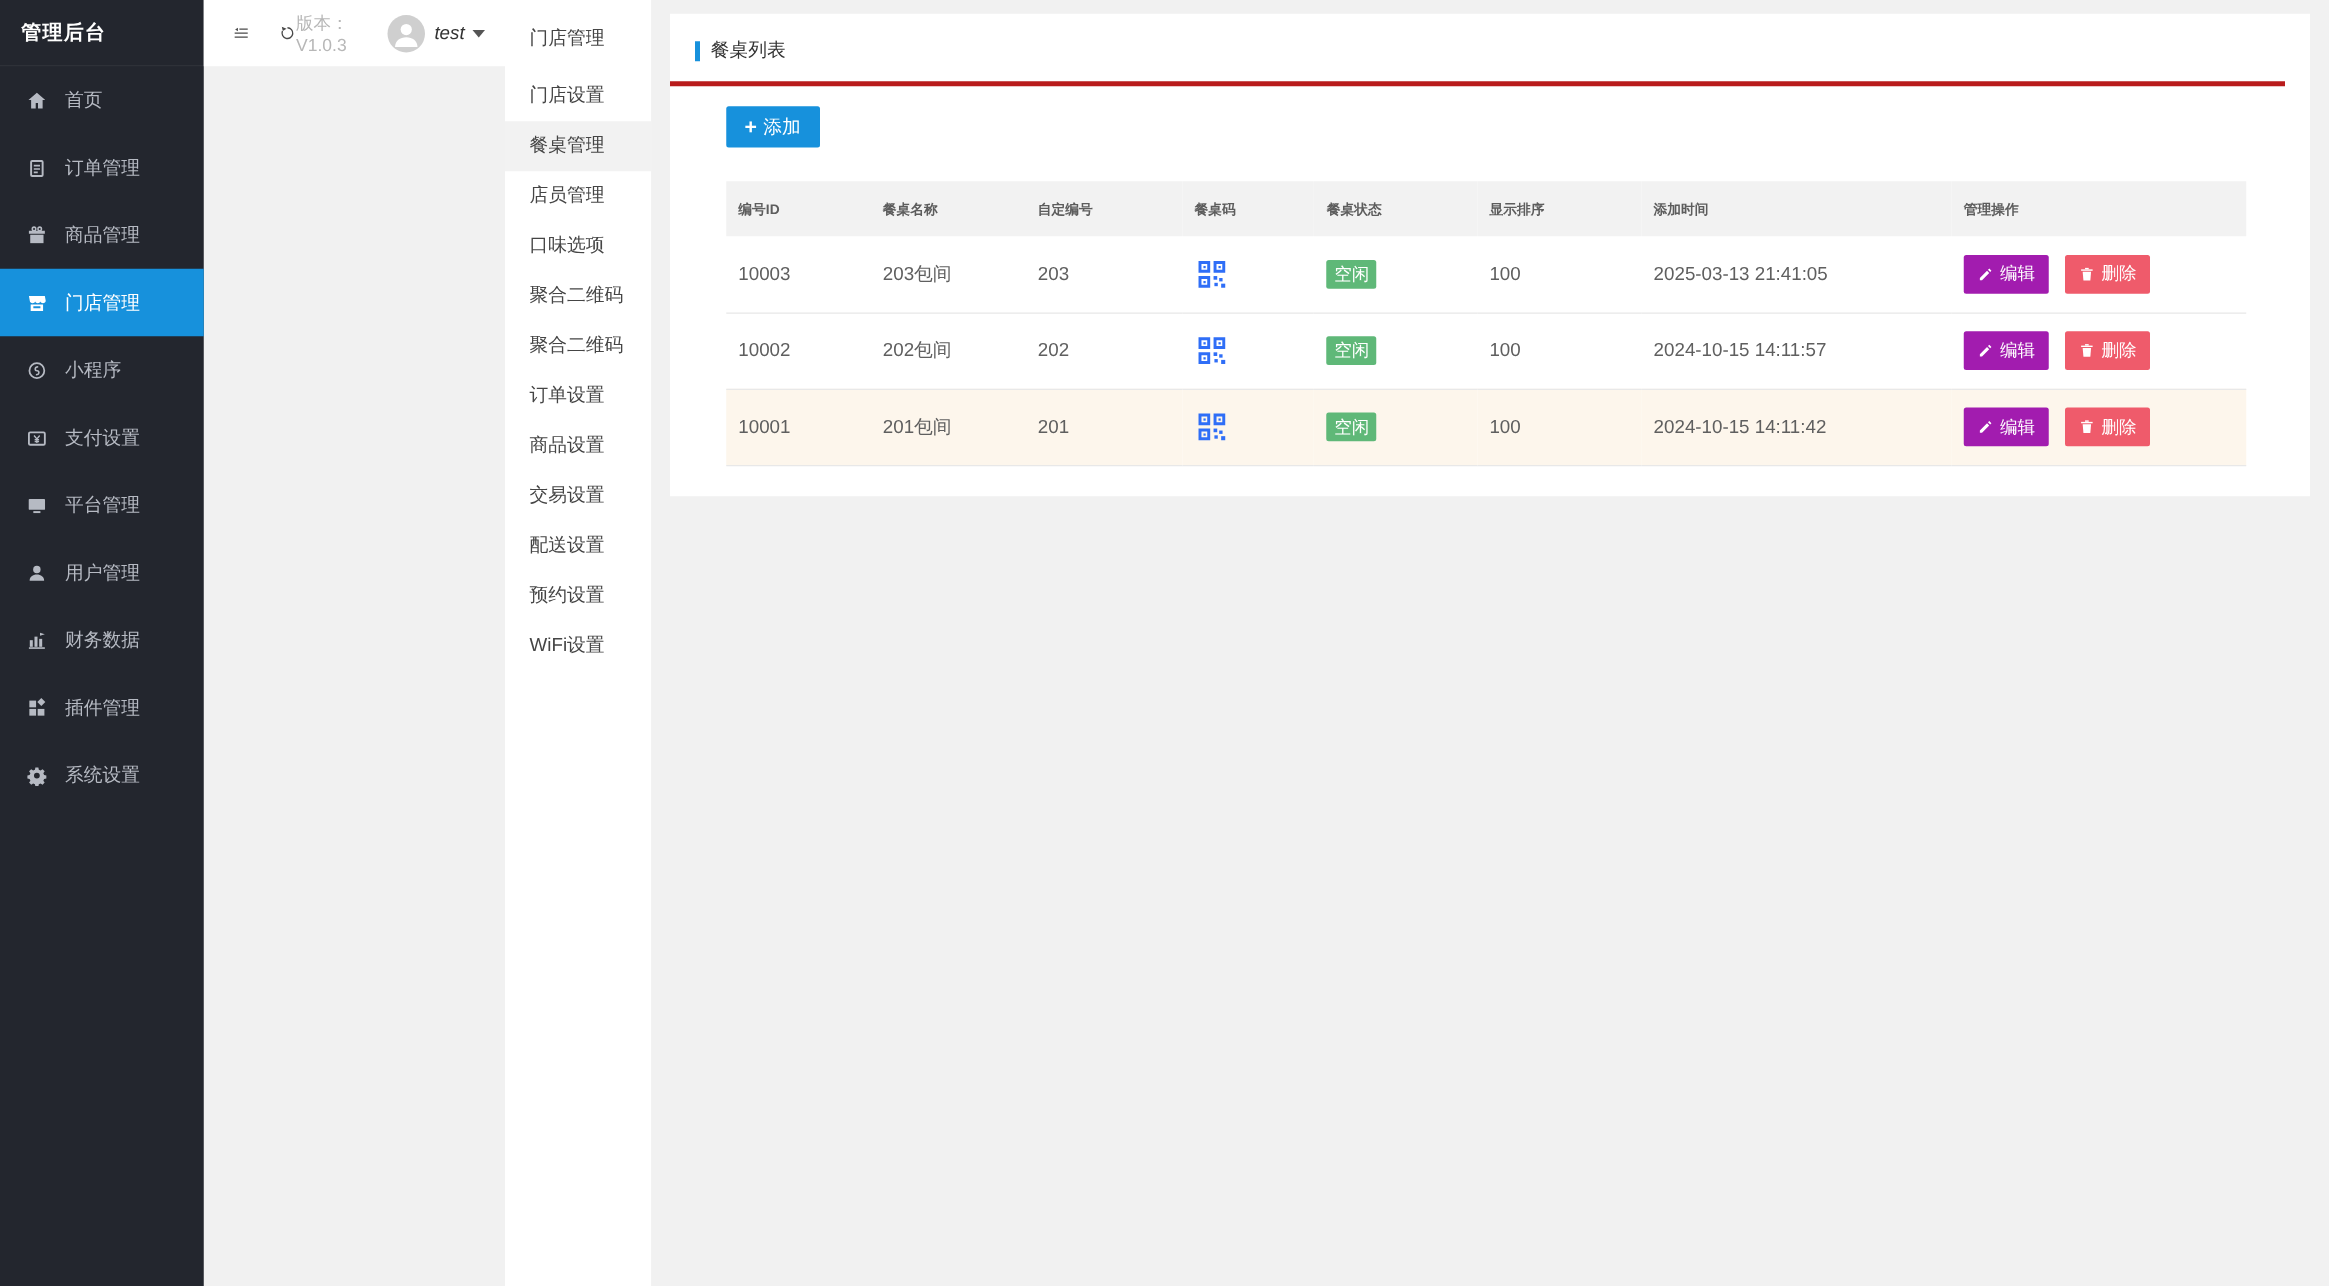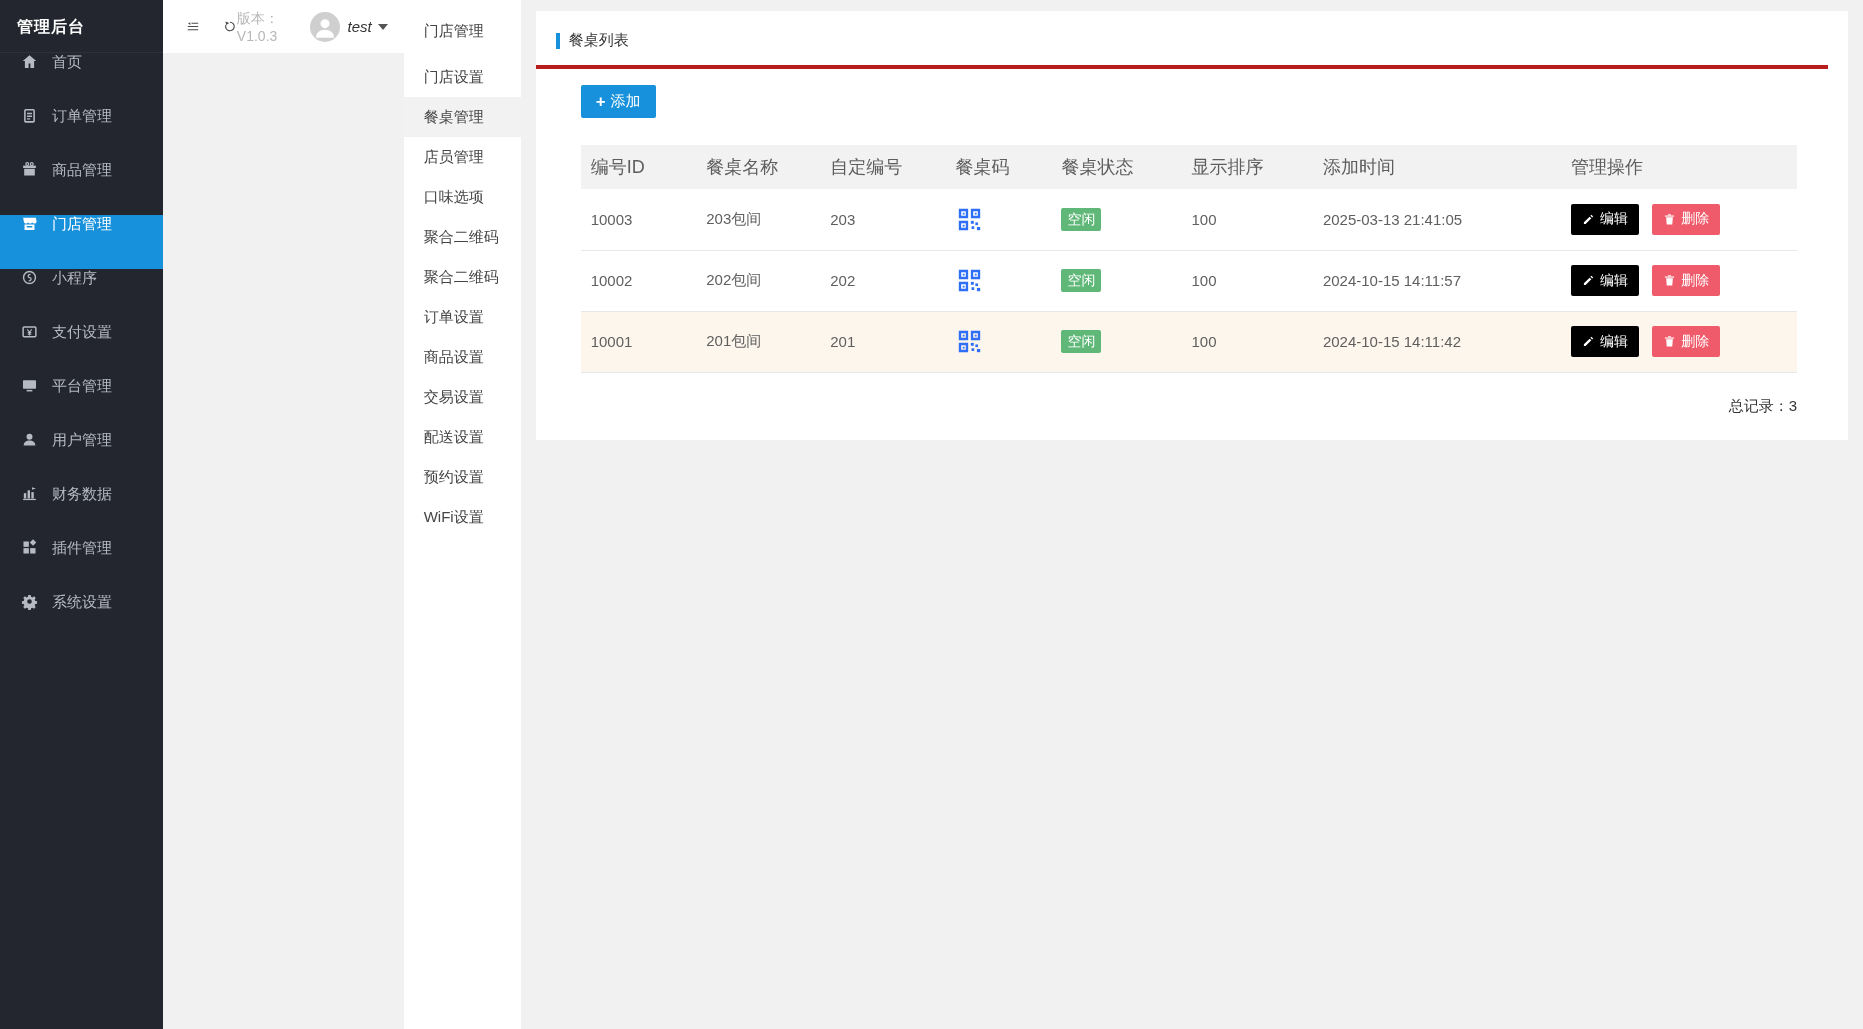--- a/index.html
+++ b/index.html
@@ -11,21 +11,21 @@
   .app { display:flex; width:100%; height:100%; }
 
   
   .sidenav { width:163px; background:#23262E; flex:0 0 163px; height:100%; }
   .logo {
     height:53px; line-height:53px; padding-left:17px; color:#fff;
     font-size:16px; font-weight:bold; letter-spacing:1px;
     border-bottom:1px solid rgba(255,255,255,.05);
   }
   .nav-item {
-    height:54px; display:flex; padding-left:21px;
+    height:54px; display:flex; align-items:center; padding-left:21px;
     color:#b6bac3; cursor:pointer;
   }
   .nav-item .nav-ic { width:17px; height:17px; fill:currentColor; stroke:none; margin-right:14px; flex:0 0 17px; }
   .nav-item.active { background:#1791DC; color:#fff; }
   .nav-label { font-size:15px; }
 
   
   .right { flex:1; display:flex; flex-direction:row; height:100%; min-width:0; }
   .topbar {
     height:53px; background:#fff; display:flex; align-items:center; flex:0 0 53px;
@@ -68,37 +68,37 @@
   .btn-add {
     margin-top:8px; height:33px; padding:0 15px; background:#1791DC; color:#fff;
     border:none; border-radius:2px; font-size:15px; cursor:pointer;
     display:inline-flex; align-items:center; gap:5px;
     font-family:inherit;
   }
   .btn-add .plus { font-size:17px; font-weight:bold; line-height:1; }
 
   table { width:100%; border-collapse:collapse; table-layout:fixed; margin-top:27px; }
   thead tr { background:#f2f2f2; height:44px; }
-  th { text-align:left; font-weight:400; color:#5d5d5d; font-size:18px; padding:0 10px; }
+  th { text-align:left; font-weight:700; color:#5d5d5d; font-size:11px; padding:0 10px; }
   tbody tr { height:61px; border-bottom:1px solid #e8e8e8; }
   tbody tr.hl { background:#fdf6ec; border-top:1px solid #e8e8e8; }
   td { padding:0 10px; color:#5f5f5f; font-size:15px; }
 
   .qr { width:27px; height:27px; color:#2F6EF7; cursor:pointer; display:block; }
   .badge {
     display:inline-block; background:#5FB878; color:#fff; font-size:14px;
     padding:3px 6px; border-radius:2px; line-height:1.2;
   }
   .btn {
     height:31px; border:none; border-radius:2px; color:#fff; font-size:14px;
     padding:0 11px; cursor:pointer; display:inline-flex; align-items:center; gap:5px;
     font-family:inherit; vertical-align:middle;
   }
   .btn svg { width:13px; height:13px; fill:#fff; }
-  .btn-edit { background:#000000; margin-right:9px; }
+  .btn-edit { background:#a21caf; margin-right:9px; }
   .btn-del  { background:#EF5B6B; }
 
   .total { text-align:right; margin-top:24px; color:#333; font-size:15px; }
 </style>
 </head>
 <body>
 
 <svg width="0" height="0" style="position:absolute" aria-hidden="true">
   <defs>
     <symbol id="i-home" viewBox="0 0 24 24">
@@ -439,19 +439,18 @@
                         <svg viewBox="0 0 24 24">
                           <use href="#i-trash"></use>
                         </svg>
                         <span>删除</span>
                       </button>
                     </td>
                   </tr>
                 </tbody>
             </table>
 
-            <div class="total">总记录：3</div>
           </div>
         </div>
       </main>
     </div>
   </div>
 </div>
 
 </body></html>

